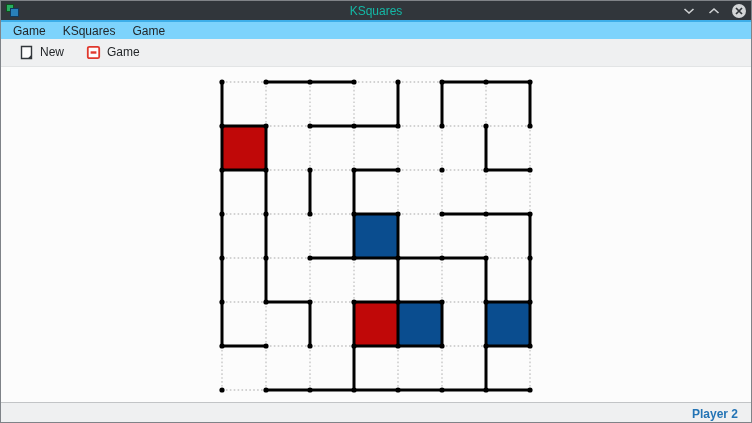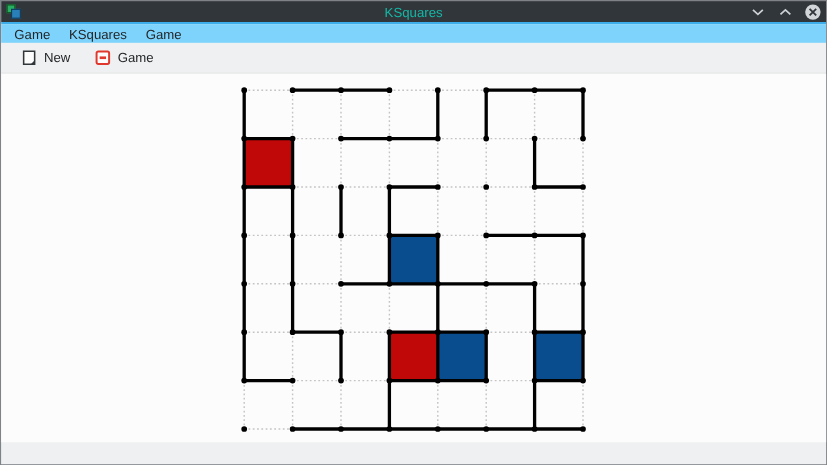--- a/index.html
+++ b/index.html
@@ -269,14 +269,17 @@
         <circle cx="265" cy="323" r="2.6" fill="#000000"></circle>
         <circle cx="309" cy="323" r="2.6" fill="#000000"></circle>
         <circle cx="353" cy="323" r="2.6" fill="#000000"></circle>
         <circle cx="397" cy="323" r="2.6" fill="#000000"></circle>
         <circle cx="441" cy="323" r="2.6" fill="#000000"></circle>
         <circle cx="485" cy="323" r="2.6" fill="#000000"></circle>
         <circle cx="529" cy="323" r="2.6" fill="#000000"></circle>
       </svg>
   </div>
 
+  <div class="statusbar">
+    <span class="player-label">Player 2</span>
+  </div>
 
 </div>
 
 </body></html>

